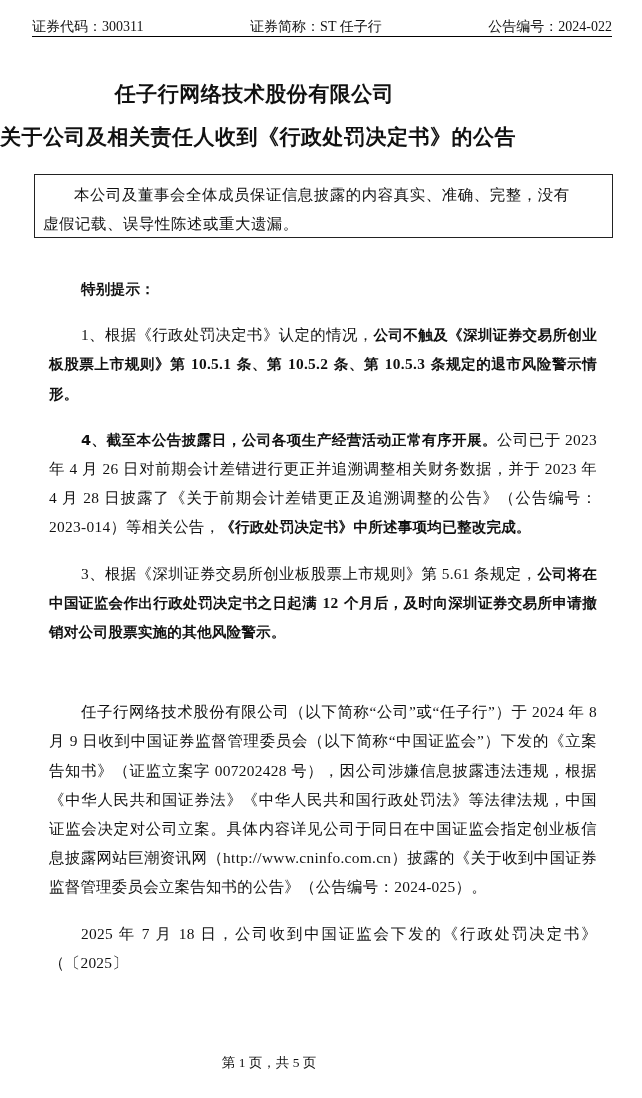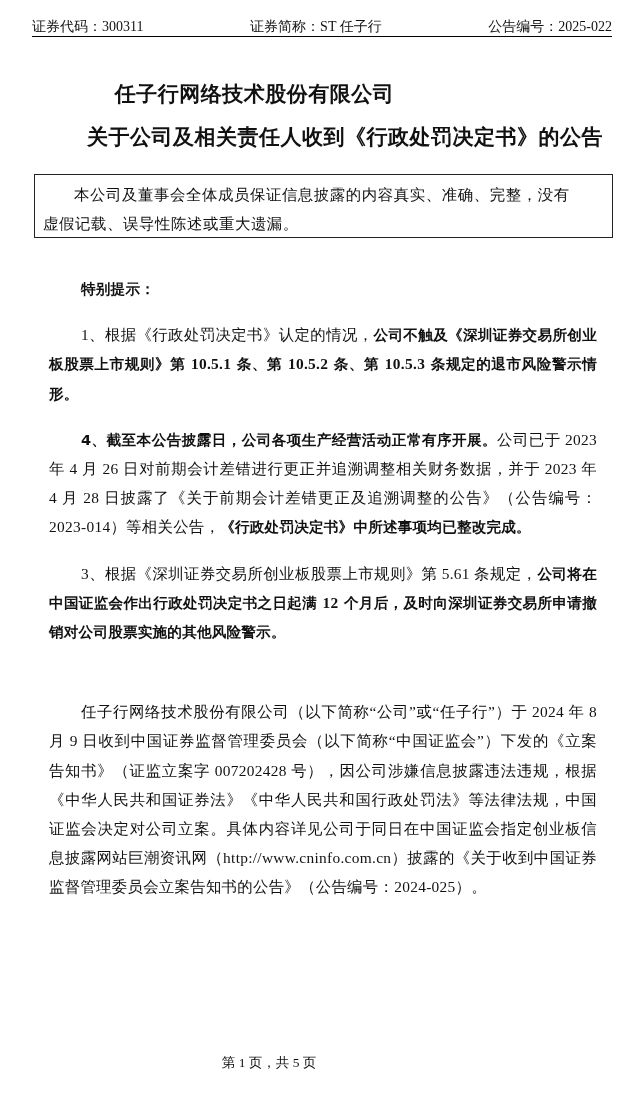--- a/index.html
+++ b/index.html
@@ -38,21 +38,21 @@
       font-weight: bold;
       font-size: 21px;
       line-height: 28px;
       letter-spacing: 0.5px;
     }
     .title2 {
       position: absolute;
       left: 0;
       top: 123px;
       width: 603px;
-      text-align: right;
+      text-align: left;
       font-family: Liberation Serif, serif;
       font-weight: bold;
       font-size: 21px;
       line-height: 28px;
       letter-spacing: 0.5px;
     }
     .notice-box {
       position: absolute;
       left: 34px;
       top: 174px;
@@ -98,21 +98,21 @@
       font-size: 13.5px;
       line-height: 18px;
     }
   </style>
 </head>
 <body>
 
 <div class="header">
   <span>证券代码：300311</span>
   <span>证券简称：ST 任子行</span>
-  <span>公告编号：2025-022</span>
+  <span>公告编号：2024-022</span>
 </div>
 
 <div class="title1">任子行网络技术股份有限公司</div>
 <div class="title2">关于公司及相关责任人收到《行政处罚决定书》的公告</div>
 
 <div class="notice-box">
   <div class="indent">本公司及董事会全体成员保证信息披露的内容真实、准确、完整，没有</div>
   <div>虚假记载、误导性陈述或重大遗漏。</div>
 </div>
 
@@ -121,15 +121,16 @@
 
   <p><span>1、根据《行政处罚决定书》认定的情况，</span><span class="b">公司不触及《深圳证券交易所创业板股票上市规则》第 </span><span class="bn">10.5.1</span><span class="b"> 条、第 </span><span class="bn">10.5.2</span><span class="b"> 条、第 </span><span class="bn">10.5.3</span><span class="b"> 条规定的退市风险警示情形。</span></p>
 
   <p><span class="b">4、截至本公告披露日，公司各项生产经营活动正常有序开展。</span><span>公司已于 2023 年 4 月 26 日对前期会计差错进行更正并追溯调整相关财务数据，并于 2023 年 4 月 28 日披露了《关于前期会计差错更正及追溯调整的公告》（公告编号：2023-014）等相关公告，</span><span class="b">《行政处罚决定书》中所述事项均已整改完成。</span></p>
 
   <p><span>3、根据《深圳证券交易所创业板股票上市规则》第 5.61 条规定，</span><span class="b">公司将在中国证监会作出行政处罚决定书之日起满 </span><span class="bn">12</span><span class="b"> 个月后，及时向深圳证券交易所申请撤销对公司股票实施的其他风险警示。</span></p>
 
   <div class="gap"></div>
 
   <p>任子行网络技术股份有限公司（以下简称“公司”或“任子行”）于 2024 年 8 月 9 日收到中国证券监督管理委员会（以下简称“中国证监会”）下发的《立案告知书》（证监立案字 007202428 号），因公司涉嫌信息披露违法违规，根据《中华人民共和国证券法》《中华人民共和国行政处罚法》等法律法规，中国证监会决定对公司立案。具体内容详见公司于同日在中国证监会指定创业板信息披露网站巨潮资讯网（http://www.cninfo.com.cn）披露的《关于收到中国证券监督管理委员会立案告知书的公告》（公告编号：2024-025）。</p>
+  <p>2025 年 7 月 18 日，公司收到中国证监会下发的《行政处罚决定书》（〔2025〕</p>
 </div>
 
 <div class="footer">第 1 页，共 5 页</div>
 
 </body></html>

